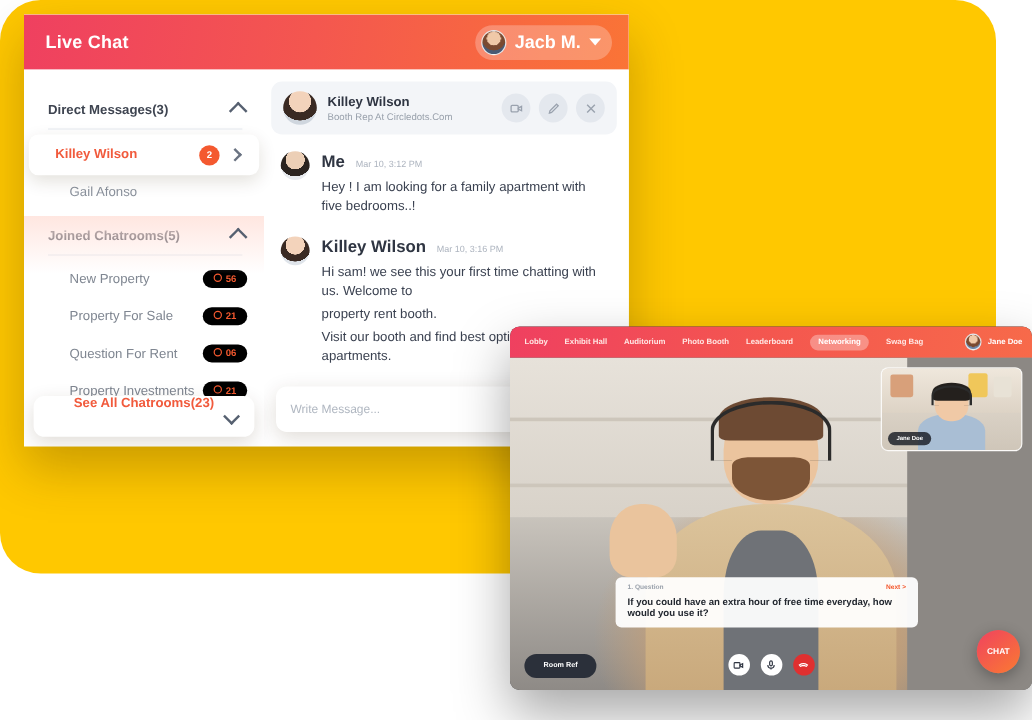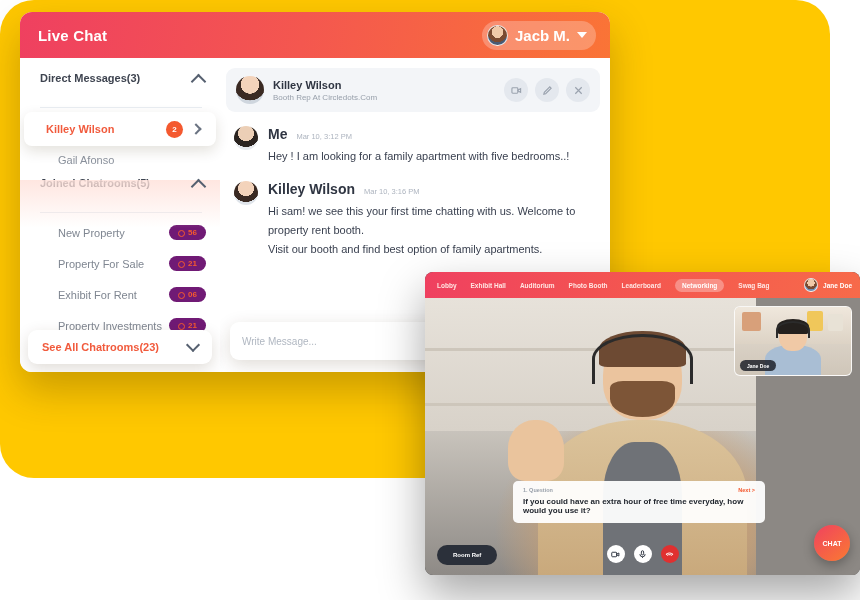--- a/index.html
+++ b/index.html
@@ -17,23 +17,23 @@
     left: 0; top: 0;
     width: 830px; height: 478px;
     background: #FFC800;
     border-radius: 34px;
   }
 
   
   #chat-window {
     position: absolute;
     left: 20px; top: 12px;
-    width: 590px; height: 360px;
+    width: 504px; height: 360px;
     background: #ffffff;
-    border-radius: 12px;
+    border-radius: 0;
     box-shadow: 0 18px 40px rgba(60,40,0,.28);
     overflow: hidden;
     display: flex;
     flex-direction: column;
   }
   #chat-titlebar {
     height: 46px;
     background: linear-gradient(100deg,#ef4060 0%,#f4574f 48%,#fa7436 100%);
     display: flex; align-items: center;
     padding: 0 14px 0 18px;
@@ -65,21 +65,21 @@
   #chat-body { flex: 1; display: flex; min-height: 0; }
 
   
   #sidebar {
     width: 200px; flex: 0 0 200px;
     background: #fff;
     padding: 14px 0 0 0;
     position: relative;
   }
   .section-head {
-    display:flex; align-items:flex-start;
+    display:flex; align-items:flex-end;
     padding: 0 16px 0 20px;
     height: 26px;
     gap: 42px;
   }
   .section-head .title { font-size: 11px; font-weight: bold; color: #3e4450; }
   .section-head .caret {
     margin-left:auto; width:11px;height:11px;
     border-left:2px solid #566070;border-top:2px solid #566070;
     transform: rotate(45deg); margin-top:4px;
   }
@@ -114,34 +114,34 @@
     pointer-events:none;
   }
 
   .room-row {
     display:flex; align-items:center;
     height: 31px; padding: 0 14px 0 38px;
     font-size: 11px; color:#7f8691;
   }
   .room-row .pill {
     margin-left:auto;
-    display:flex; align-items:flex-end; gap:3px;
-    background:#701a75; color:#f4592f;
+    display:flex; align-items:flex-start; gap:3px;
+    background:#000000; color:#f4592f;
     border-radius:10px; padding:3px 9px; font-size:8px; font-weight:bold;
   }
   .pill .dot {
     width:7px;height:7px;border-radius:50%;
     border:1.3px solid #f4592f;
   }
   #see-all {
     position:absolute; left:8px; right:8px; bottom:8px;
     height: 34px; background:#fff; border-radius:9px;
     box-shadow: 0 5px 16px rgba(60,40,0,.16);
     display:flex; align-items:center; padding: 0 14px;
-    font-size:11px; font-weight:bold; color:#f15a3c;
+    font-size:11px; font-weight:bold; color:#f15a3c;flex-direction:column;
   }
   #see-all .caret-d {
     margin-left:auto; width:10px;height:10px;
     border-right:2px solid #566070;border-bottom:2px solid #566070;
     transform: rotate(45deg); margin-bottom:4px;
   }
 
   
   #conversation {
     flex:1; background:#fff;
@@ -357,21 +357,21 @@
         </span>
       </div>
       <div class="room-row">
         <span>Property For Sale</span>
         <span class="pill">
           <span class="dot"></span>
           <span>21</span>
         </span>
       </div>
       <div class="room-row">
-        <span>Exhibit For Rent</span>
+        <span>Question For Rent</span>
         <span class="pill">
           <span class="dot"></span>
           <span>06</span>
         </span>
       </div>
       <div class="room-row">
         <span>Property Investments</span>
         <span class="pill">
           <span class="dot"></span>
           <span>21</span>

